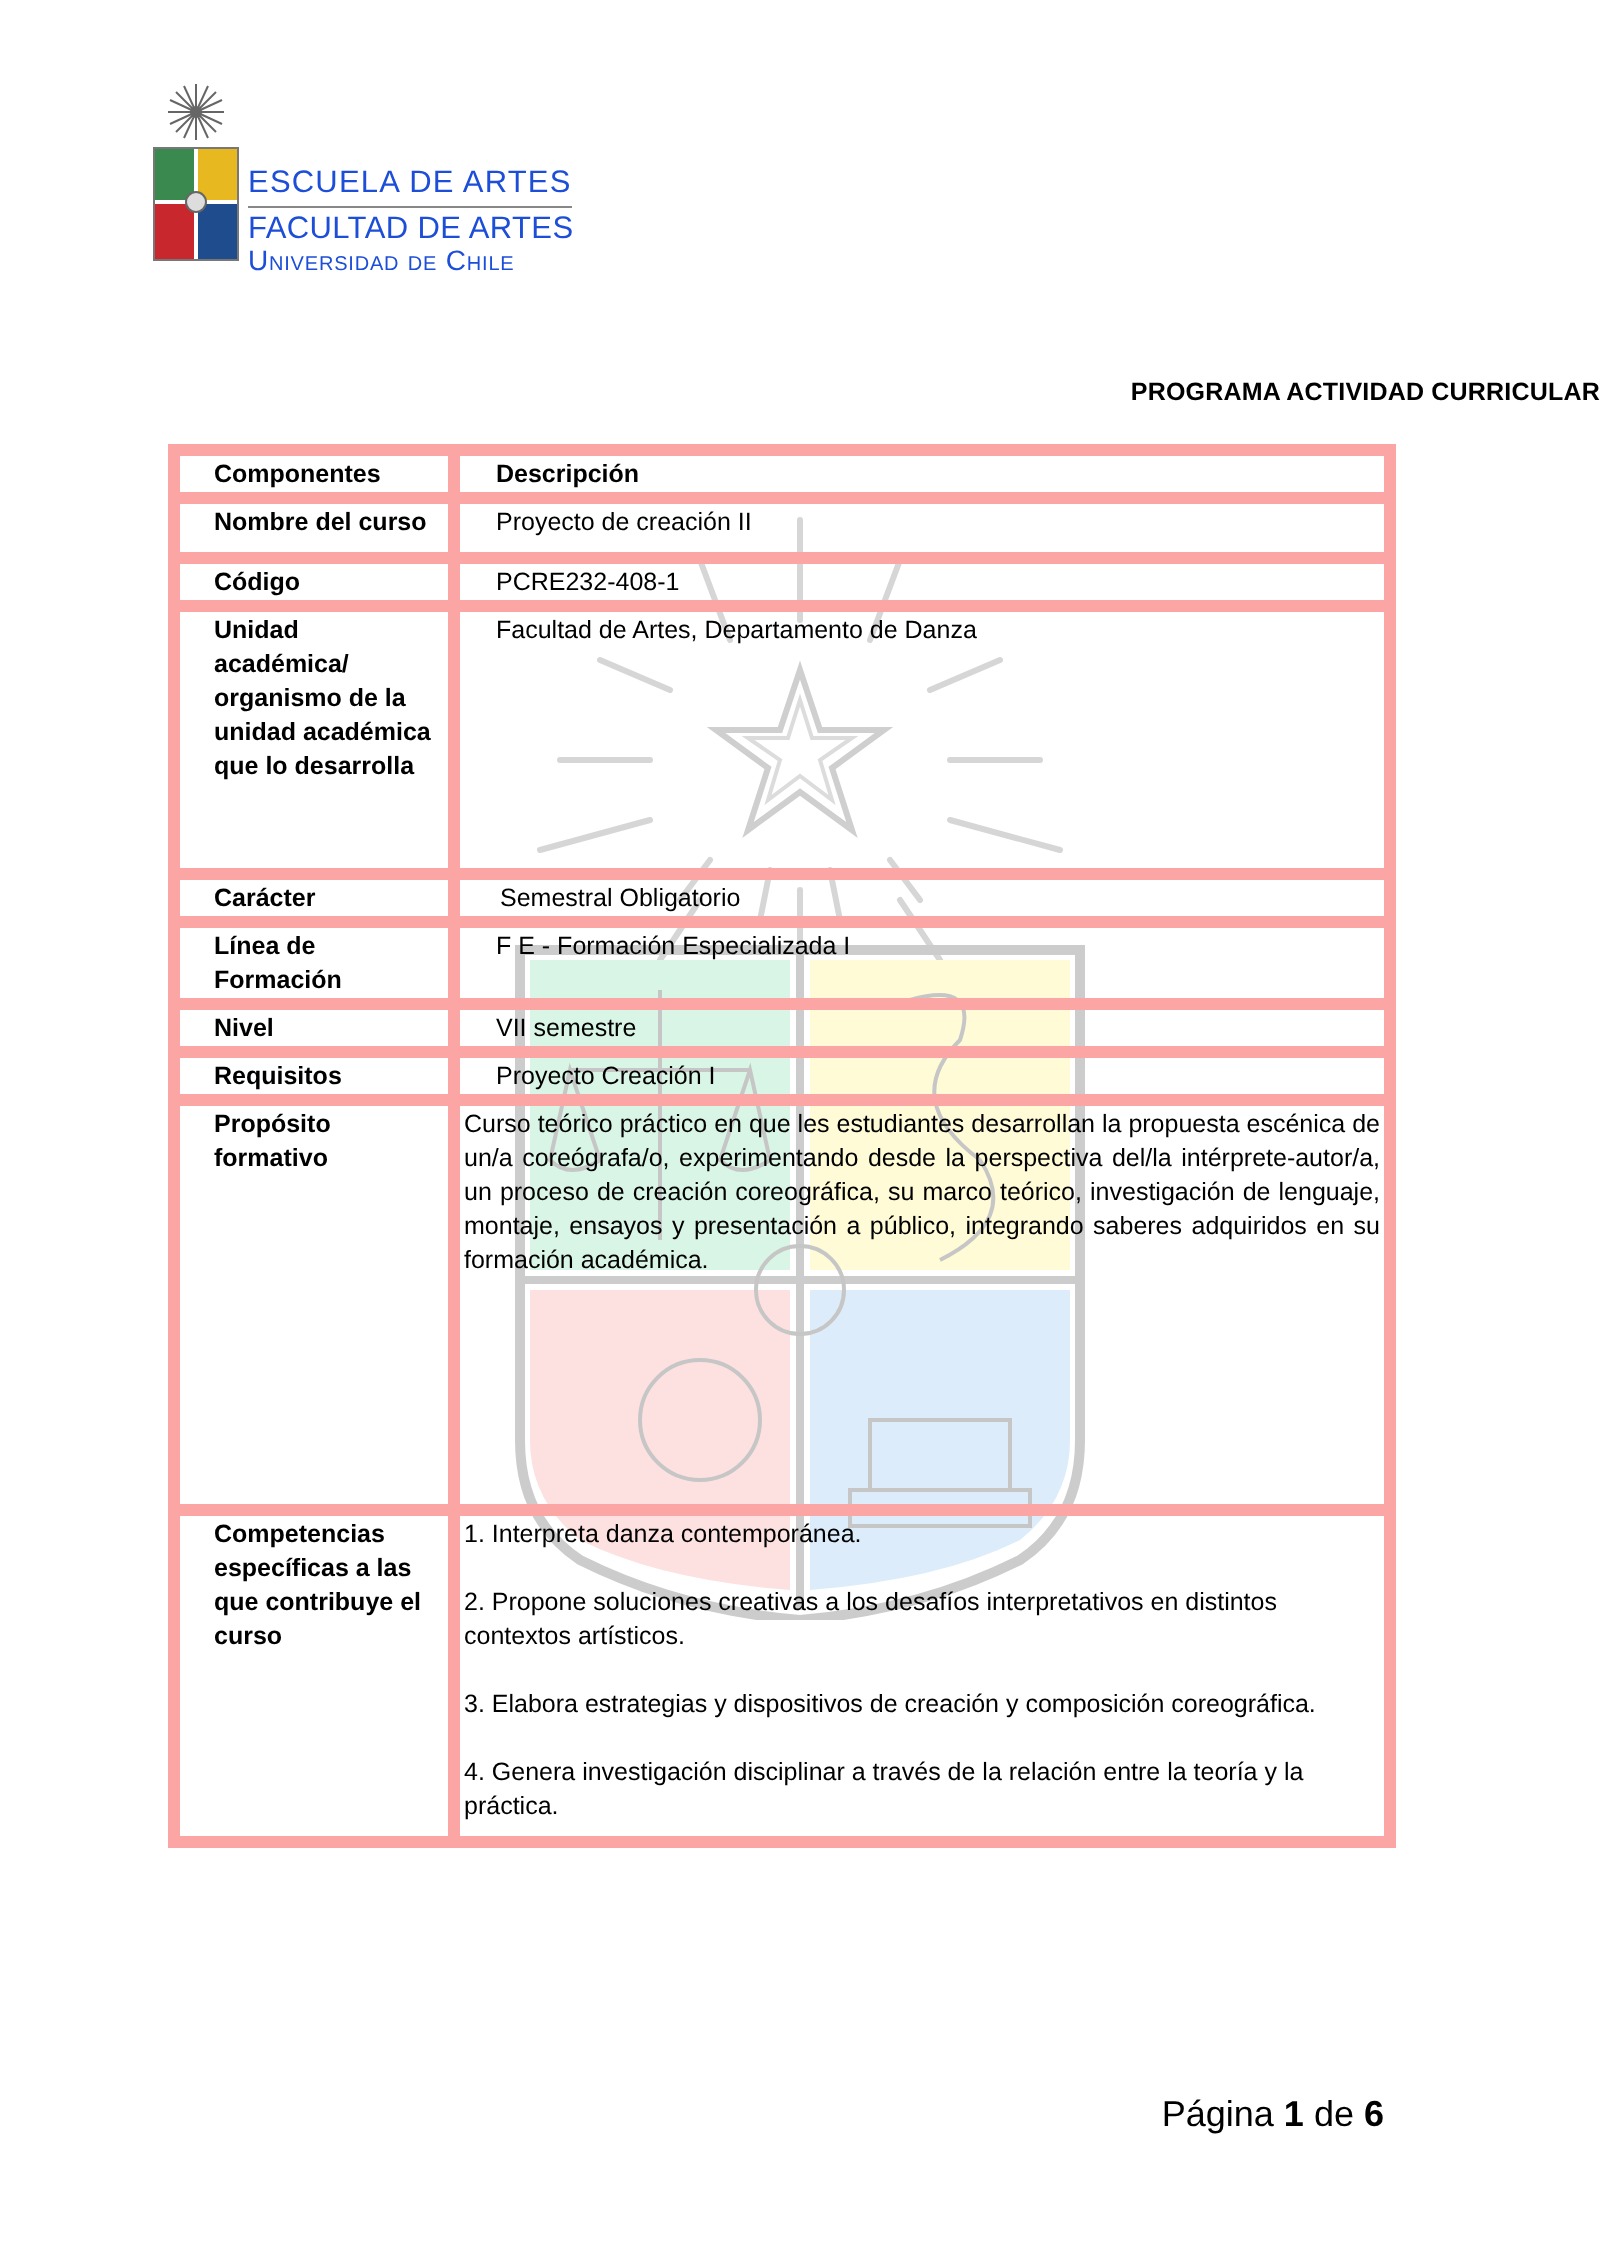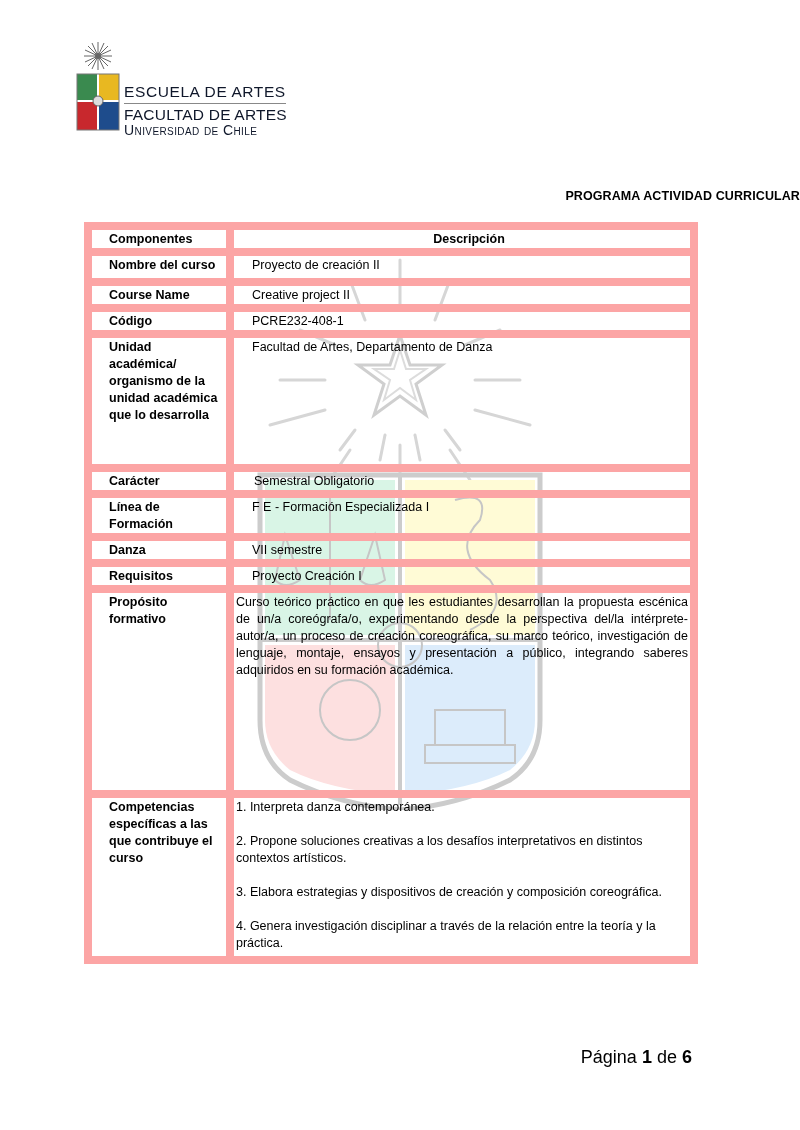--- a/index.html
+++ b/index.html
@@ -1,31 +1,31 @@
 <!DOCTYPE html>
 <html><head>
 <meta charset="utf-8">
 <style>
   html, body { margin: 0; padding: 0; background: #ffffff; }
   body { width: 800px; height: 1130px; position: relative; overflow: hidden;
          font-family: "Liberation Sans", sans-serif; color: #000; }
   .logo { position: absolute; left: 72px; top: 40px; width: 250px; height: 95px; }
-  .logo-text { position: absolute; left: 124px; top: 84px; font-family: "Liberation Sans", sans-serif; color: #0f172a; line-height: 1; }
+  .logo-text { position: absolute; left: 124px; top: 84px; font-family: "Liberation Sans", sans-serif; color: #1d4ed8; line-height: 1; }
   .logo-text .l1 { font-size: 15.5px; letter-spacing: 0.6px; padding-bottom: 3px; border-bottom: 1px solid #888; display: inline-block; }
   .logo-text .l2 { font-size: 15.5px; letter-spacing: 0.2px; margin-top: 3px; }
   .logo-text .l3 { font-size: 14px; letter-spacing: 0.4px; margin-top: 1px; font-variant: small-caps; }
 
   .doc-title { position: absolute; top: 189px; left: 0; width: 800px; text-align: right;
                font-weight: bold; font-size: 12.5px; letter-spacing: 0.1px; }
 
   .watermark { position: absolute; left: 240px; top: 250px; width: 320px; height: 560px; pointer-events: none; }
 
   table.main { position: absolute; left: 84px; top: 222px; width: 614px; border-collapse: collapse;
                font-size: 12.5px; line-height: 17px; }
-  table.main td { border: 8px solid #fca5a5; vertical-align: top; padding: 1px 4px 0 4px; }
+  table.main td { border: 6px solid #fca5a5; vertical-align: top; padding: 1px 4px 0 4px; }
   table.main td.k { width: 113px; font-weight: bold; padding-left: 17px; }
   table.main td.v { padding-left: 18px; }
   table.main td.v.flush { padding-left: 2px; padding-right: 2px; }
   .just { text-align: justify; }
   .comp p { margin: 0 0 17px 0; }
   .comp p:last-child { margin-bottom: 0; }
   .footer { position: absolute; right: 108px; top: 1047px; font-size: 18px; }
   .footer b { font-weight: bold; }
 </style>
 </head>
@@ -98,48 +98,44 @@
       <rect x="185" y="495" width="90" height="18"></rect>
   </g>
 </svg>
 
 <div class="doc-title">PROGRAMA ACTIVIDAD CURRICULAR</div>
 
 <table class="main">
   <tbody>
       <tr style="height:20px;">
     <td class="k">Componentes</td>
-    <td class="v" style="font-weight:bold;text-align:center;">Descripción</td>
+    <td class="v" style="font-weight:bold;">Descripción</td>
   </tr>
   <tr style="height:30px;">
     <td class="k">Nombre del curso</td>
     <td class="v">Proyecto de creación II</td>
-  </tr>
-  <tr style="height:20px;">
-    <td class="k" style="padding-left:17px;">Course Name</td>
-    <td class="v">Creative project II</td>
   </tr>
   <tr style="height:20px;">
     <td class="k">Código</td>
     <td class="v">PCRE232-408-1</td>
   </tr>
   <tr style="height:134px;">
     <td class="k">Unidad académica/ organismo de la unidad académica que lo desarrolla</td>
     <td class="v">Facultad de Artes, Departamento de Danza</td>
   </tr>
   <tr style="height:18px;">
     <td class="k">Carácter</td>
     <td class="v" style="padding-left:20px;">Semestral Obligatorio</td>
   </tr>
   <tr style="height:38px;">
     <td class="k">Línea de Formación</td>
     <td class="v">F E - Formación Especializada I</td>
   </tr>
   <tr style="height:20px;">
-    <td class="k">Danza</td>
+    <td class="k">Nivel</td>
     <td class="v">VII semestre</td>
   </tr>
   <tr style="height:20px;">
     <td class="k">Requisitos</td>
     <td class="v">Proyecto Creación I</td>
   </tr>
   <tr style="height:205px;">
     <td class="k">Propósito formativo</td>
     <td class="v flush just">Curso teórico práctico en que les estudiantes desarrollan la propuesta escénica de un/a coreógrafa/o, experimentando desde la perspectiva del/la intérprete-autor/a, un proceso de creación coreográfica, su marco teórico, investigación de lenguaje, montaje, ensayos y presentación a público, integrando saberes adquiridos en su formación académica.</td>
   </tr>

